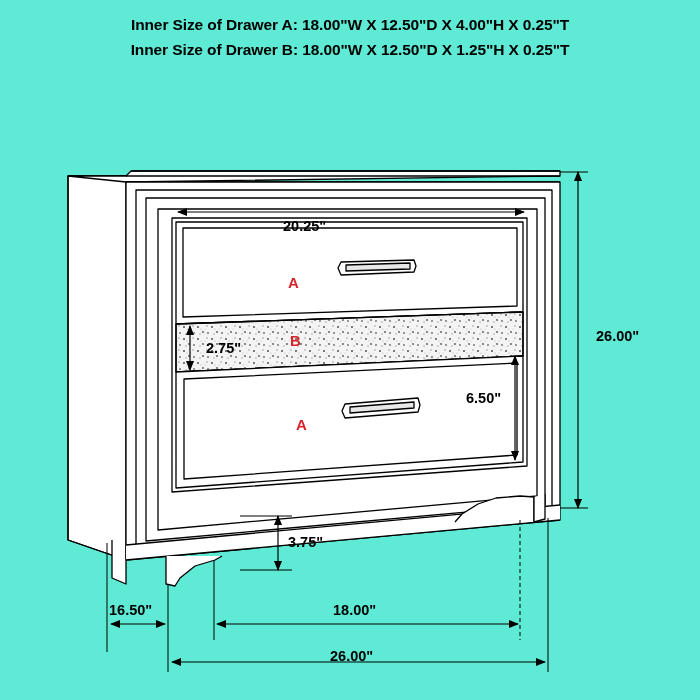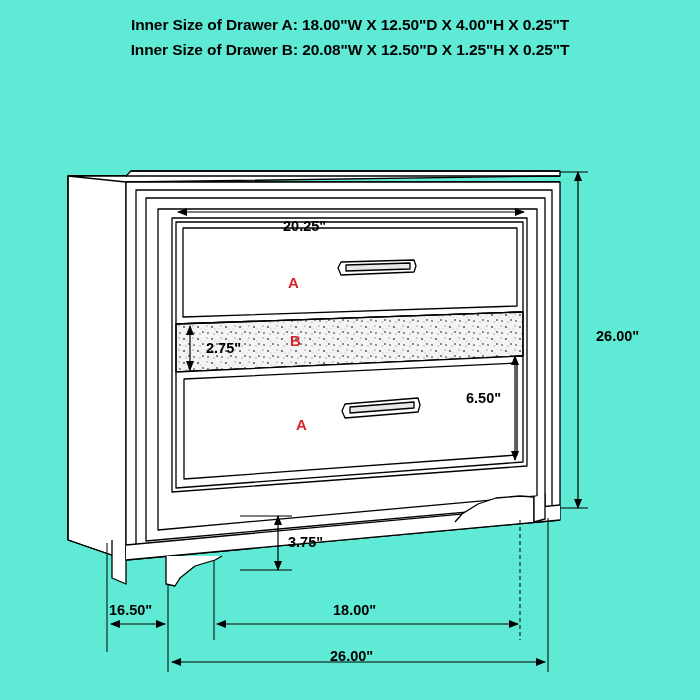--- a/index.html
+++ b/index.html
@@ -45,21 +45,21 @@
     white-space: nowrap;
   }
   .lbl.red { color: #d8232a; font-size: 15px; }
 </style>
 </head>
 <body>
 
 <div id="page">
 
   <div class="hdr" id="hdr1">Inner Size of Drawer A: 18.00"W X 12.50"D X 4.00"H X 0.25"T</div>
-  <div class="hdr" id="hdr2">Inner Size of Drawer B: 20.08"W X 12.50"D X 1.25"H X 0.25"T</div>
+  <div class="hdr" id="hdr2">Inner Size of Drawer B: 18.00"W X 12.50"D X 1.25"H X 0.25"T</div>
 
   <svg class="dia" viewBox="0 0 700 700">
     <defs>
       <marker id="arrH" markerWidth="10" markerHeight="8" refX="9" refY="4" orient="auto" markerUnits="userSpaceOnUse">
         <path d="M0,0 L10,4 L0,8 z" fill="#000"></path>
       </marker>
       <marker id="arrHs" markerWidth="10" markerHeight="8" refX="1" refY="4" orient="auto" markerUnits="userSpaceOnUse">
         <path d="M10,0 L0,4 L10,8 z" fill="#000"></path>
       </marker>
       <pattern id="sparkle" width="14" height="12" patternUnits="userSpaceOnUse">

